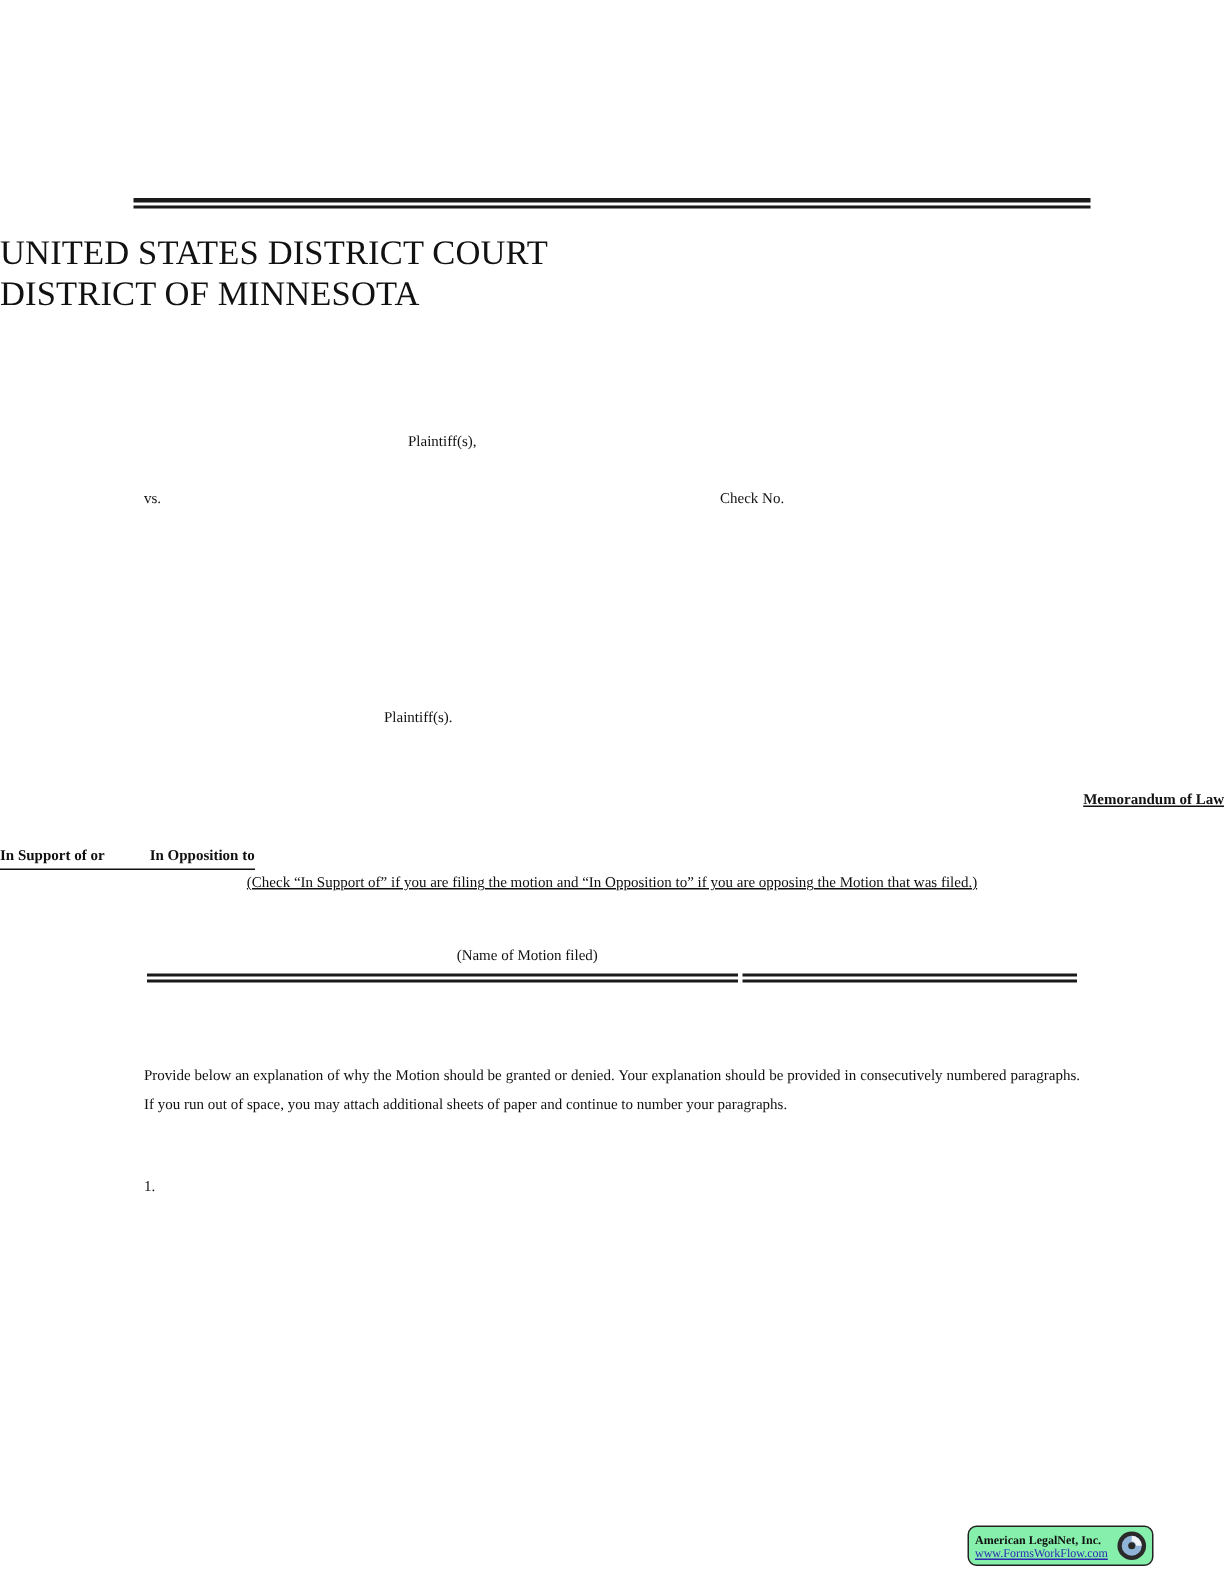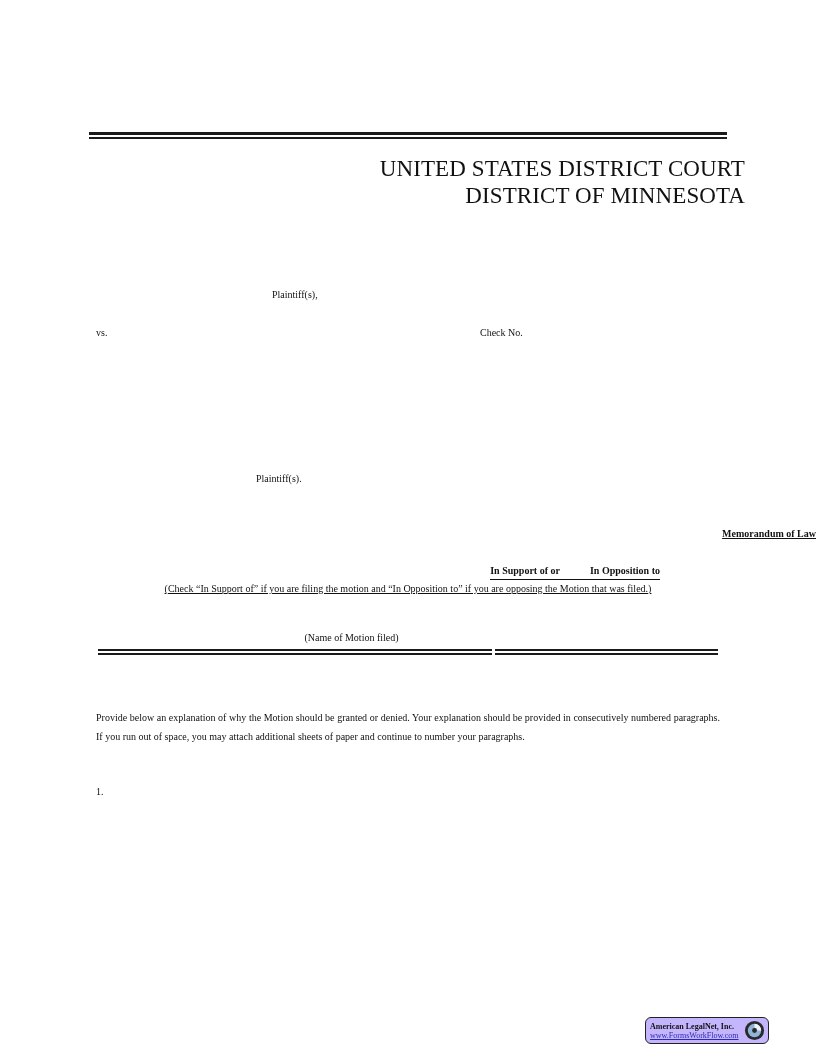--- a/index.html
+++ b/index.html
@@ -1,43 +1,43 @@
 <!DOCTYPE html>
 <html><head>
   <meta charset="utf-8">
   <style>
     html, body { margin: 0; padding: 0; background: #ffffff; }
     body { width: 816px; height: 1056px; position: relative; overflow: hidden;
            font-family: "Liberation Serif", "DejaVu Serif", serif; color: #111; }
     .abs { position: absolute; }
     .rule-top-a { left: 89px; top: 132px; width: 638px; height: 3px; background: #1a1a1a; }
     .rule-top-b { left: 89px; top: 137px; width: 638px; height: 2px; background: #1a1a1a; }
-    .court { left: 0; width: 727px; text-align: right; font-size: 23px; line-height: 27px; letter-spacing: 0.1px; padding-left: 18px; }
+    .court { left: 0; width: 727px; text-align: left; font-size: 23px; line-height: 27px; letter-spacing: 0.1px; }
     .court1 { top: 155px; }
     .court2 { top: 182px; }
     .t14 { font-size: 10px; line-height: 18px; }
     .plaintiff { left: 272px; top: 286px; }
     .vs { left: 96px; top: 324px; }
     .caseno { left: 480px; top: 324px; }
     .defendant { left: 256px; top: 470px; }
     .memo { left: 0; width: 816px; top: 525px; text-align: right; font-weight: bold; }
     .memo span { text-decoration: underline; }
-    .support-line { left: 0; width: 660px; top: 562px; text-align: right; font-weight: bold; }
+    .support-line { left: 0; width: 660px; top: 562px; text-align: left; font-weight: bold; }
     .support-line .ul { border-bottom: 1px solid #111; padding-bottom: 0; display: inline-block; line-height: 16px; }
     .gap { display: inline-block; width: 30px; }
     .check { left: 100px; width: 616px; top: 580px; text-align: center; text-decoration: underline; }
     .rule-m-a { top: 649px; height: 2px; background: #1a1a1a; }
     .rule-m-b { top: 653px; height: 2px; background: #1a1a1a; }
     .rm1 { left: 98px; width: 394px; }
     .rm2 { left: 495px; width: 223px; }
     .motion-label { left: 0; width: 703px; top: 629px; text-align: center; }
     .instructions { left: 96px; width: 624px; top: 709px; text-align: justify; line-height: 18.5px; }
     .num1 { left: 96px; top: 783px; }
     .badge { left: 645px; top: 1017px; width: 124px; height: 27px; border: 1.5px solid #222; border-radius: 6px;
-             background: #c4b5fd; box-sizing: border-box; }
+             background: #86efac; box-sizing: border-box; }
     .badge .b1 { position: absolute; left: 4px; top: 4px; font-size: 8px; font-weight: bold; line-height: 9px; color: #111; }
     .badge .b2 { position: absolute; left: 4px; top: 13px; font-size: 8px; line-height: 9px; color: #2b2bb0; text-decoration: underline; text-align: center; }
     .badge .logo { position: absolute; right: 3px; top: 2px; width: 21px; height: 21px; }
   </style>
 </head>
 <body>
 
 <div class="abs rule-top-a"></div>
 <div class="abs rule-top-b"></div>
 

